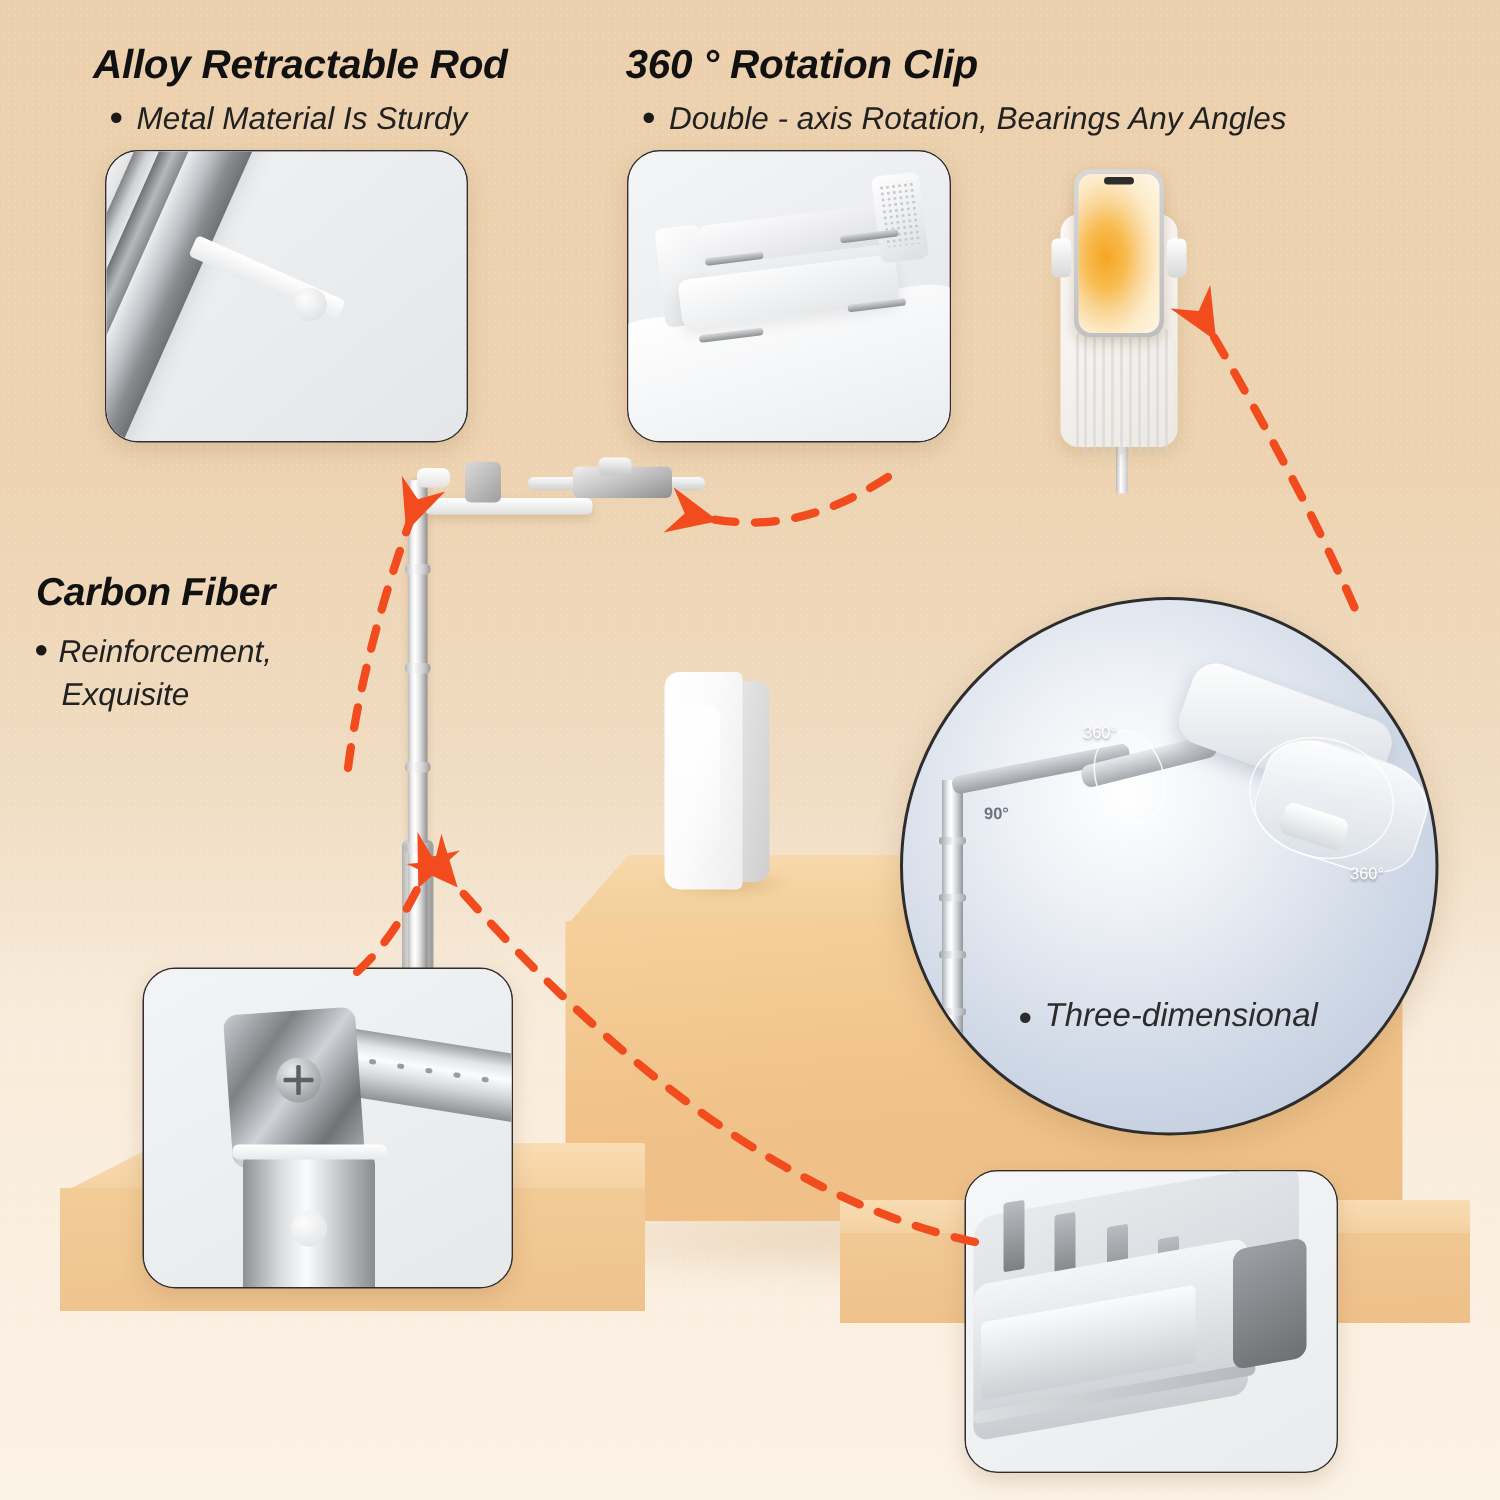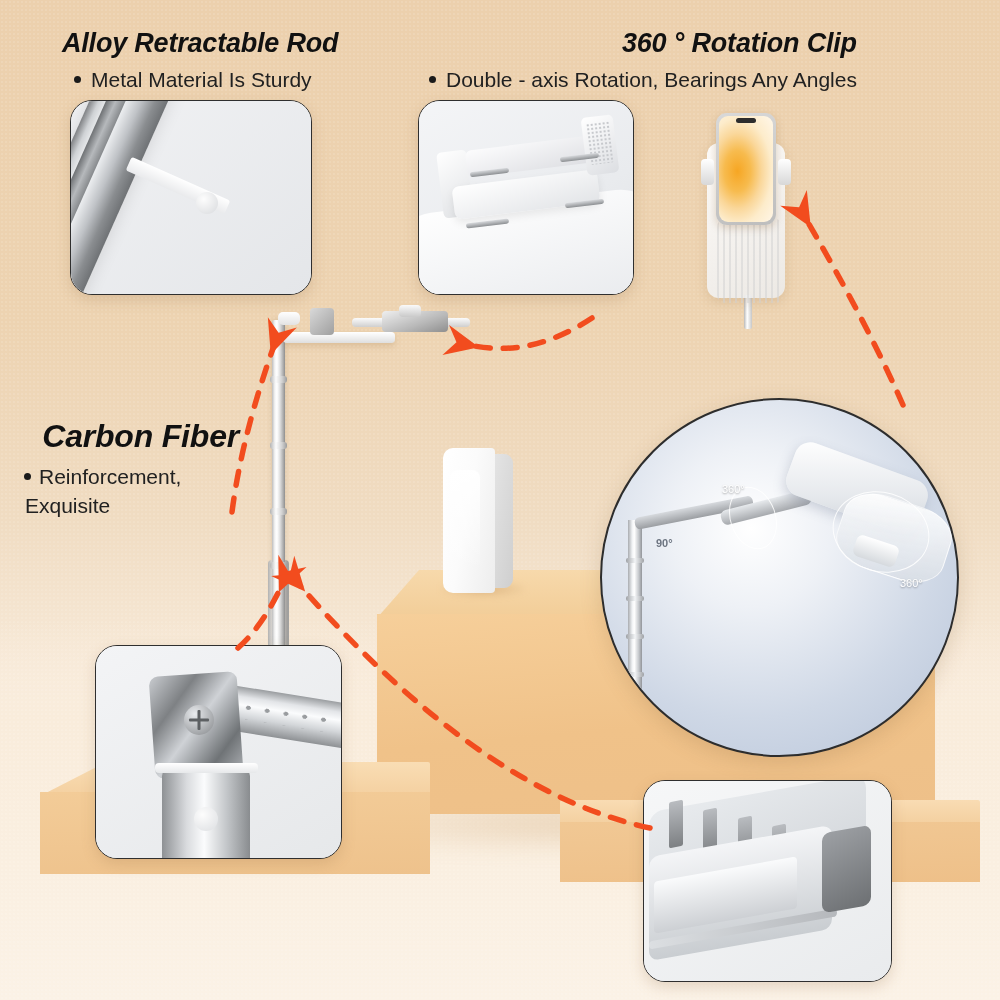--- a/index.html
+++ b/index.html
@@ -220,35 +220,35 @@
   .c-tab{position:absolute;left:252px;top:140px;width:44px;height:22px;border-radius:6px;
     transform:rotate(18deg);background:linear-gradient(180deg,#ffffff,#d6dade);}
   .ann{position:absolute;font-size:11px;color:#fff;text-shadow:0 1px 2px rgba(0,0,0,.35);}
   .ann.dark{color:#6c7480;text-shadow:none;font-weight:bold;}
   .c-ellipse{position:absolute;border:1.5px solid rgba(255,255,255,.85);border-radius:50%;}
 
   
   .arrows{position:absolute;inset:0;pointer-events:none;}
 
   
-  .h{font-weight:bold;font-style:italic;color:#111;letter-spacing:-.2px;text-align:right;}
-  .s{color:#212121;}
+  .h{font-weight:bold;font-style:italic;color:#111;letter-spacing:-.2px;}
+  .s{font-style:italic;color:#212121;}
   .bullet{display:inline-block;width:7px;height:7px;border-radius:50%;background:#1a1a1a;
     vertical-align:middle;margin-right:10px;margin-bottom:3px;}
 
   .t1{position:absolute;left:62px;top:28px;}
   .t1 .h{font-size:27px;}
   .t1 .s{font-size:21px;margin-top:9px;margin-left:12px;}
 
   .t2{position:absolute;left:417px;top:28px;}
   .t2 .h{font-size:27px;}
   .t2 .s{font-size:21px;margin-top:9px;margin-left:12px;white-space:nowrap;}
 
   .t3{position:absolute;left:24px;top:378px;width:215px;}
-  .t3 .h{font-size:32px;line-height:32px;margin-top:42px;}
+  .t3 .h{font-size:26px;line-height:32px;}
   .t3 .s{font-size:21px;line-height:29px;margin-top:10px;}
   .t3 .s .bullet{margin-right:8px;}
 
   .t4{position:absolute;left:190px;top:895px;}
   .t4 .h{font-size:27px;margin-left:175px;}
   .t4 .s{font-size:21px;margin-top:9px;}
 </style>
 </head>
 <body>
 
@@ -369,20 +369,23 @@
     <div class="c-head2"></div>
     <div class="c-tab"></div>
 
     <div class="c-ellipse" style="left:128px;top:86px;width:44px;height:62px;transform:rotate(-18deg);"></div>
     <div class="c-ellipse" style="left:230px;top:92px;width:96px;height:78px;transform:rotate(16deg);"></div>
 
     <div class="ann" style="left:120px;top:83px;">360°</div>
     <div class="ann dark" style="left:54px;top:137px;">90°</div>
     <div class="ann" style="left:298px;top:177px;">360°</div>
 
+    <div class="c-sub">
+      <span class="b"></span><span>Three-dimensional</span>
+    </div>
   </div>
 
   <svg class="arrows" width="1000" height="1000" viewBox="0 0 1000 1000">
     <defs>
       <marker id="ah" markerWidth="7" markerHeight="7" refX="3.2" refY="3.2" orient="auto">
         <path d="M6.6 0.4 L0.4 3.2 L6.6 6 L4.6 3.2 Z" fill="#f24c1e"></path>
       </marker>
     </defs>
     <g fill="none" stroke="#f24c1e" stroke-width="5.5" stroke-linecap="round" stroke-dasharray="14 13" marker-end="url(#ah)">
       <path d="M592 318 C 540 352, 500 352, 464 344"></path>
@@ -404,18 +407,18 @@
     <div class="h">360 ° Rotation Clip</div>
     <div class="s">
       <span class="bullet"></span><span>Double - axis Rotation, Bearings Any Angles</span>
     </div>
   </div>
 
   <div class="t3">
     <div class="h">Carbon Fiber</div>
     <div class="s">
       <span class="bullet"></span><span>Reinforcement,</span>
-      <div style="margin-left:1px">Exquisite</div>
+      <div style="margin-left:17px">Exquisite</div>
     </div>
   </div>
 
 
 </div>
 
 </body></html>

